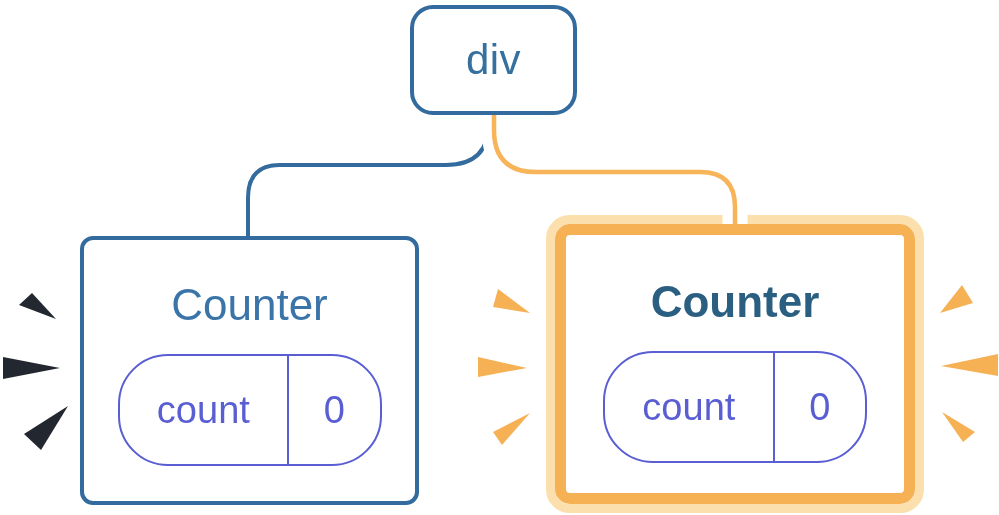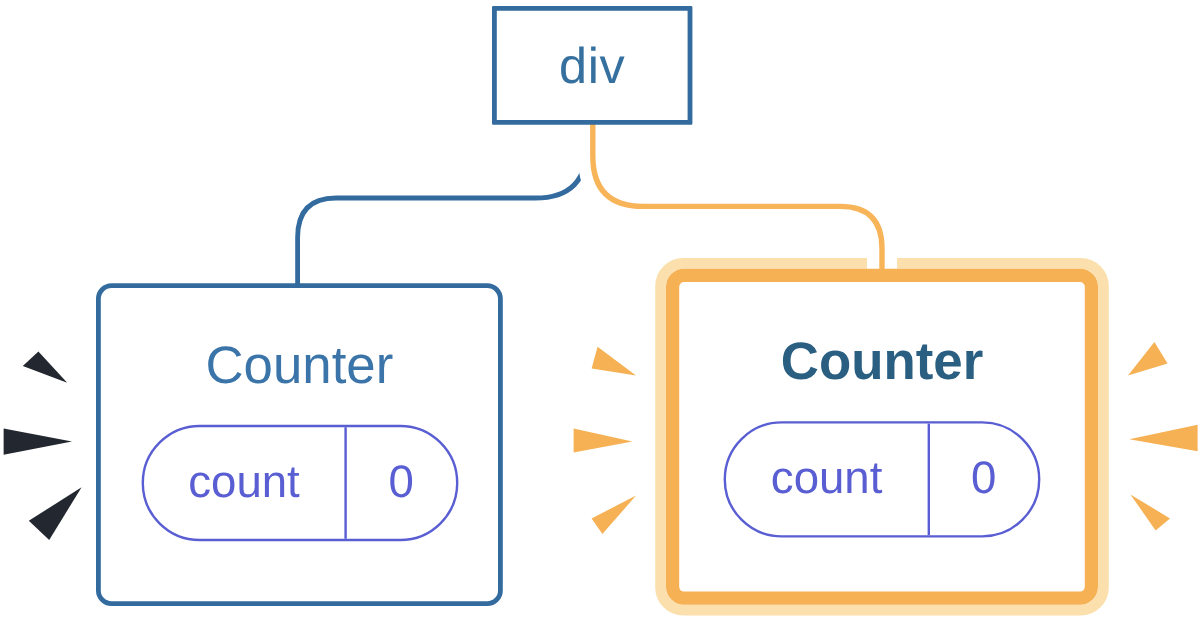--- a/index.html
+++ b/index.html
@@ -14,25 +14,25 @@
   .wires {
     position: absolute;
     left: 0; top: 0;
     width: 999px; height: 515px;
     z-index: 1;
   }
   
   .root-node {
     position: absolute;
     left: 410px; top: 5px;
-    width: 167px; height: 99px;
+    width: 167px; height: 110px;
     box-sizing: border-box;
     background: #ffffff;
     border: 4px solid #336b9e;
-    border-radius: 1px;
+    border-radius: 23px;
     display: flex;
     align-items: center;
     justify-content: center;
     z-index: 2;
   }
   .root-node .root-label {
     color: #35709f;
     font-size: 42px;
     font-weight: 500;
     letter-spacing: 0.5px;
@@ -73,21 +73,21 @@
   }
   .card-right .card-title {
     margin-top: 42px;
     color: #2a5f82;
     font-size: 44px;
     font-weight: 700;
   }
   
   .state-pill {
     margin-top: 24px;
-    width: 264px; height: 97px;
+    width: 264px; height: 112px;
     box-sizing: border-box;
     border: 2.5px solid #5a5ed3;
     border-radius: 50px;
     display: flex;
     align-items: stretch;
     background: #ffffff;
   }
   .state-pill .pill-key {
     flex: 0 0 64.5%;
     display: flex;

